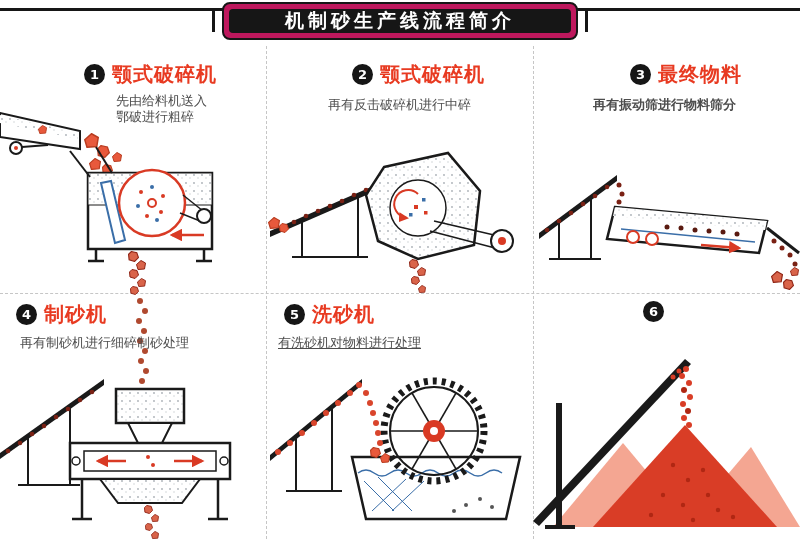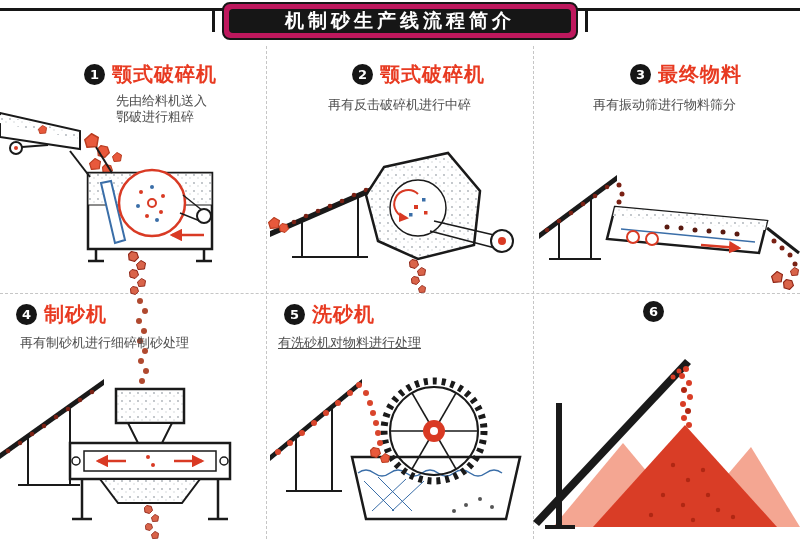--- a/index.html
+++ b/index.html
@@ -38,21 +38,21 @@
     width:21px;height:21px;border-radius:50%;background:#161616;color:#ffffff;
     font-size:13px;font-weight:bold;display:inline-flex;align-items:center;justify-content:center;flex:0 0 auto;
   }
   .panel-title{font-size:20px;font-weight:bold;color:#e83a21;letter-spacing:1px;}
   .panel-desc{position:absolute;z-index:2;font-size:13px;color:#4d4d4d;line-height:16px;}
   .p1 .panel-header{left:84px;top:16px;}
   .p1 .panel-desc{left:116px;top:48px;width:98px;}
   .p2 .panel-header{left:86px;top:16px;}
   .p2 .panel-desc{left:62px;top:52px;}
   .p3 .panel-header{left:97px;top:16px;}
-  .p3 .panel-desc{left:60px;top:52px;}
+  .p3 .panel-desc{left:60px;top:52px;font-weight:bold;}
   .p4 .panel-header{left:16px;top:6px;}
   .p4 .panel-desc{left:14px;top:40px;margin-left:6px;}
   .p5 .panel-header{left:18px;top:6px;}
   .p5 .panel-desc{left:12px;top:40px;text-decoration:underline;}
   .p6 .panel-header{left:110px;top:6px;}
 </style>
 </head>
 <body>
 
 <svg style="position:absolute;width:0;height:0" aria-hidden="true">

